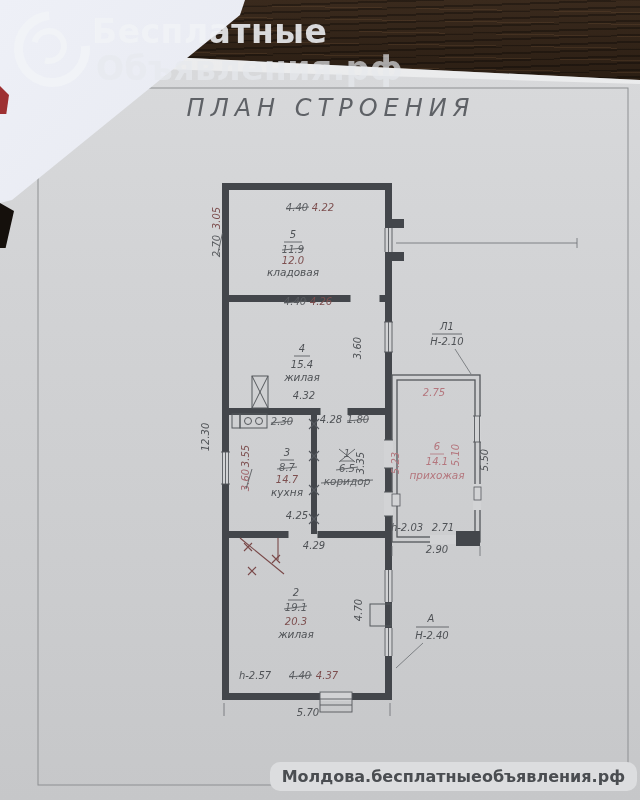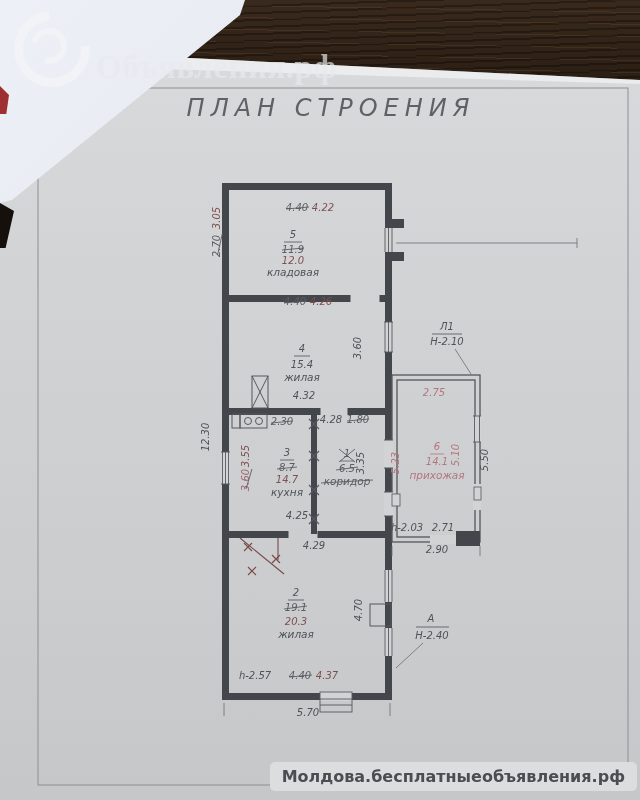--- a/index.html
+++ b/index.html
@@ -27,37 +27,37 @@
     clip-path:polygon(0px 0px,245px 0px,240px 15px,12px 200px,0px 203px);
     filter:drop-shadow(3px 2px 3px rgba(30,30,50,.35));}
   .dark-wedge{position:absolute;left:0;top:203px;width:14px;height:45px;z-index:2;
     background:#15100c;clip-path:polygon(0 0,100% 18%,40% 100%,0 100%);}
   .red-sliver{position:absolute;left:0;top:86px;width:9px;height:28px;z-index:5;
     background:#9e3032;clip-path:polygon(0 0,100% 32%,70% 100%,0 100%);}
 
   
   .wm{position:absolute;z-index:6;color:rgba(240,243,246,.88);font-weight:bold;}
   .wm-1{left:92px;top:12px;font-size:33px;letter-spacing:.5px;}
-  .wm-2{left:96px;top:49px;font-size:33px;letter-spacing:.5px;color:rgba(230,233,238,.68);font-family:Liberation Serif, serif;}
+  .wm-2{left:96px;top:49px;font-size:33px;letter-spacing:.5px;color:rgba(230,233,238,.68);}
   .ring{position:absolute;border-radius:50%;z-index:6;}
   .ring-outer{left:14px;top:11px;width:58px;height:58px;
     border:9px solid rgba(242,244,247,.88);border-top-color:transparent;transform:rotate(40deg);}
   .ring-inner{left:31px;top:28px;width:24px;height:24px;
     border:6px solid rgba(242,244,247,.82);border-top-color:transparent;transform:rotate(-120deg);}
 
   .title{position:absolute;left:11px;top:94px;width:640px;text-align:center;z-index:3;
     font-size:24px;font-style:italic;letter-spacing:6px;color:#4a4d52;opacity:.85;}
 
   svg.plan{position:absolute;left:0;top:0;z-index:3;}
 
   
   .camera{position:absolute;left:22px;top:770px;z-index:7;font-size:17px;
     letter-spacing:3px;color:rgba(250,251,253,.75);}
   .site-pill{position:absolute;right:3px;top:762px;z-index:7;background:#dcdddf;
-    border-radius:5px;padding:5px 12px;font-size:16px;font-weight:bold;color:#4a4d51;text-align:right;}
+    border-radius:10px;padding:5px 12px;font-size:16px;font-weight:bold;color:#4a4d51;text-align:right;}
   .nm{font-size:10.5px;}
 </style>
 </head>
 <body>
 
 <div id="stage">
 
   <div class="wood"></div>
   <div class="paper"></div>
   <div class="paper-edge"></div>
@@ -245,17 +245,18 @@
       <path d="M284,609 L307,606"></path>
       <path d="M289,677 L312,675"></path>
     </g>
   </svg>
 
   <div class="overlay-sheet"></div>
   <div class="red-sliver"></div>
 
   <div class="ring ring-outer"></div>
   <div class="ring ring-inner"></div>
+  <div class="wm wm-1">Бесплатные</div>
   <div class="wm wm-2">Объявления.рф</div>
 
   <div class="site-pill">Молдова.бесплатныеобъявления.рф</div>
 
 </div>
 
 </body></html>

